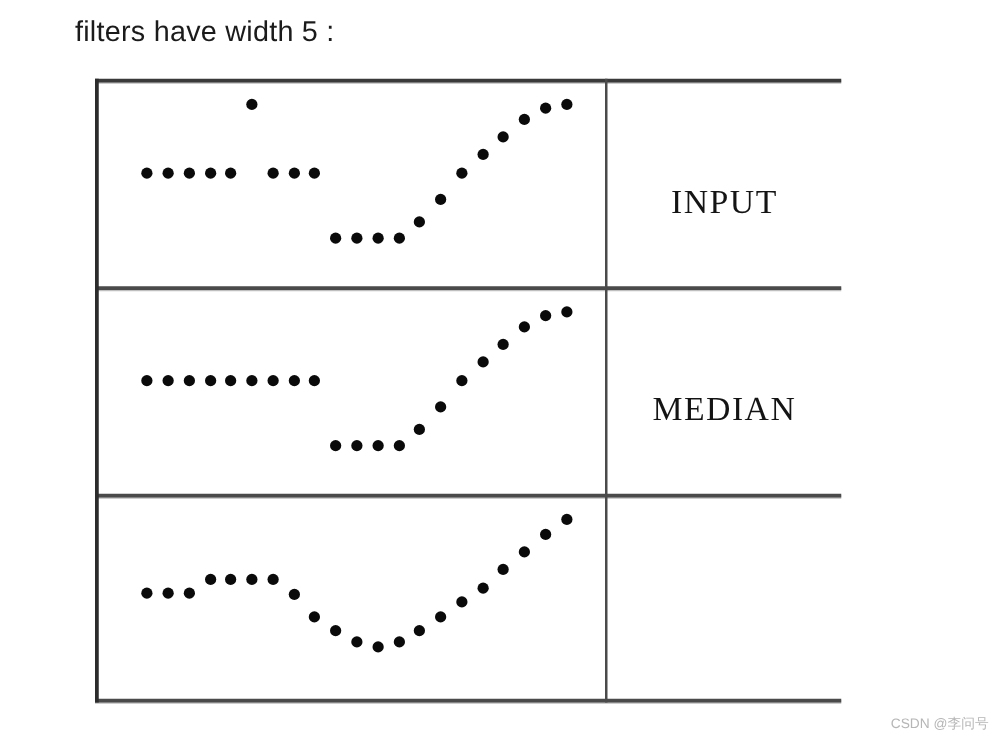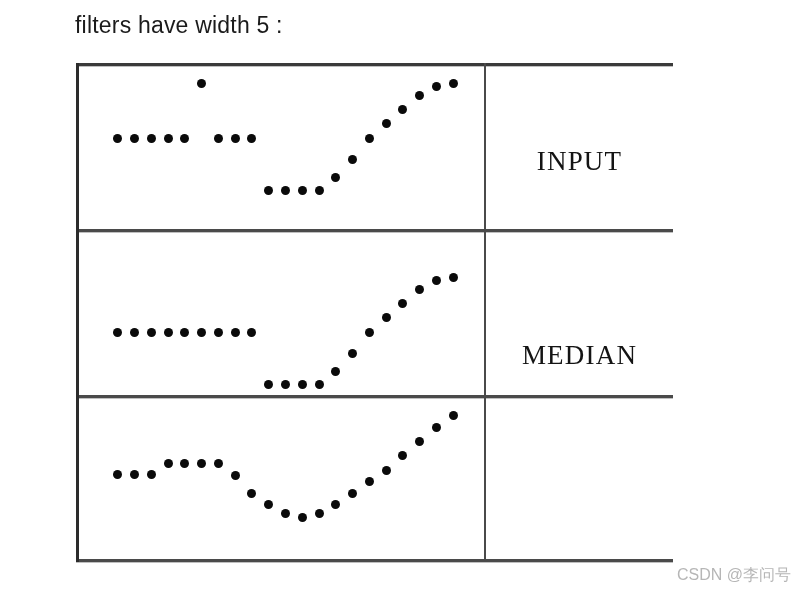--- a/index.html
+++ b/index.html
@@ -18,38 +18,37 @@
   }
   #caption {
     position: absolute;
     left: 60px;
     top: 12px;
     font-family: "Liberation Sans", sans-serif;
     font-size: 23px;
     color: #1b1b1b;
     letter-spacing: 0.2px;
     white-space: nowrap;
-    margin-left: 15px;
   }
   
   #figure {
     position: absolute;
     left: 76px;
     top: 63px;
     width: 597px;
     height: 499px;
   }
   .row {
     position: absolute;
     left: 0;
     width: 597px;
     height: 166px;
   }
   .row.r0 { top: 0px; }
-  .row.r1 { top: 166px; margin-top: 28px; }
+  .row.r1 { top: 166px; }
   .row.r2 { top: 332px; }
 
   
   .hrule {
     position: absolute;
     left: 0;
     width: 597px;
     height: 3px;
     background: #4a4a4a;
     box-shadow: 0 1px 0 #bfbfbf;
@@ -100,21 +99,21 @@
     margin-left: -4.5px;
     margin-top: -4.5px;
     border-radius: 50%;
     background: #0a0a0a;
   }
   #watermark {
     position: absolute;
     right: 8px;
     bottom: 6px;
     font-family: "Liberation Sans", sans-serif;
-    font-size: 16px;
+    font-size: 11px;
     color: #b6b6b6;
     white-space: nowrap;
   }
 </style>
 </head>
 <body>
 
 <div id="caption">filters have width 5 :</div>
 
 <div id="figure">

